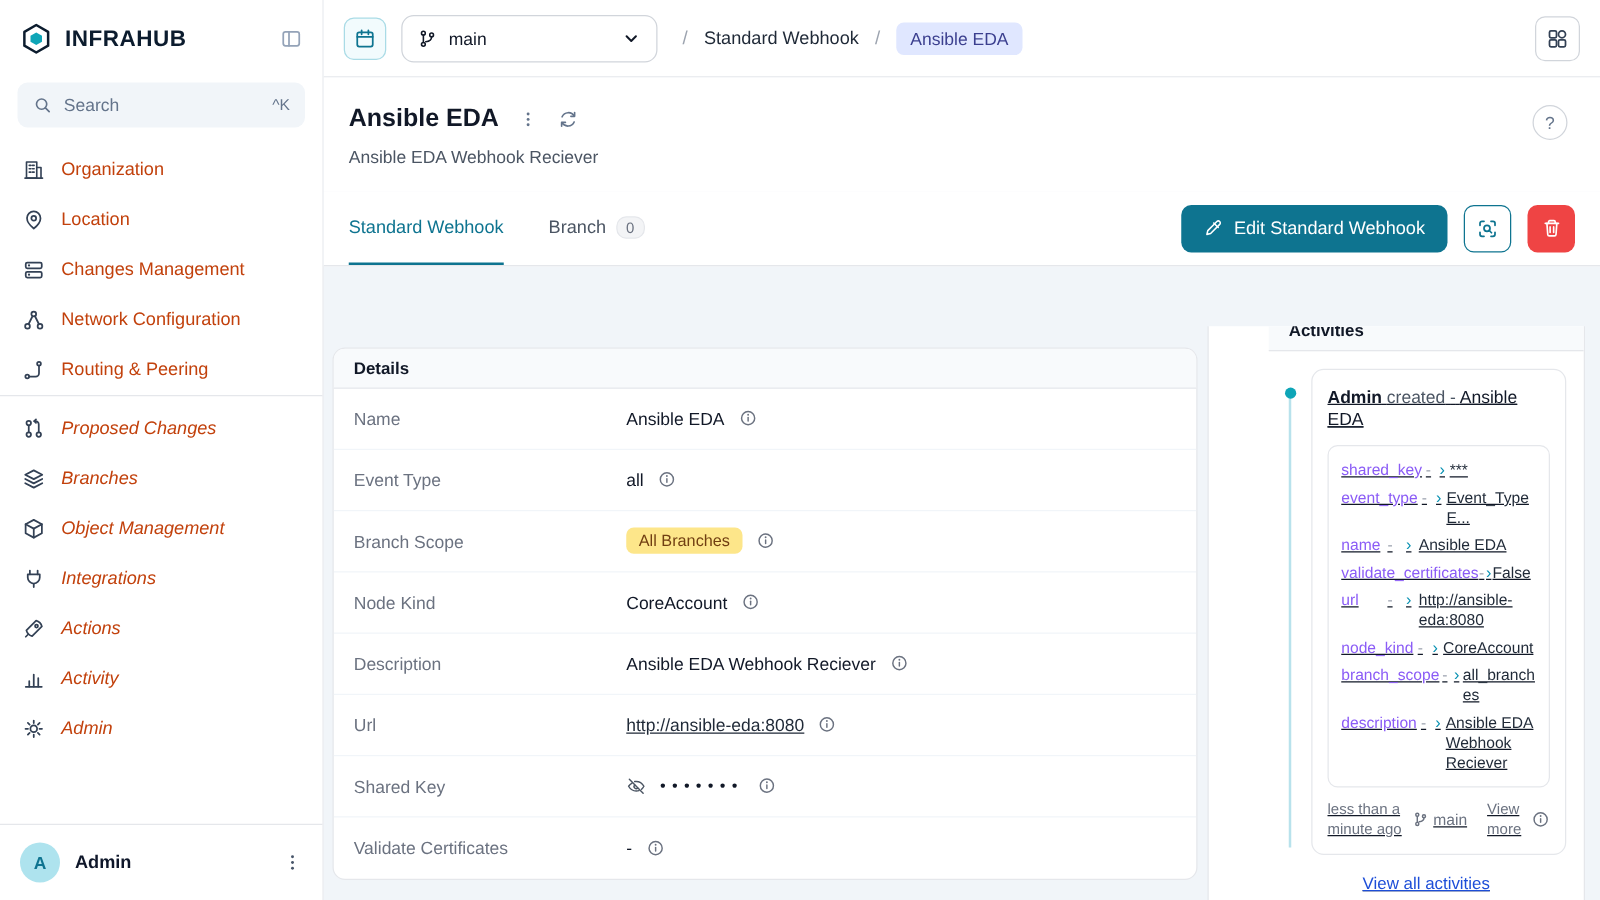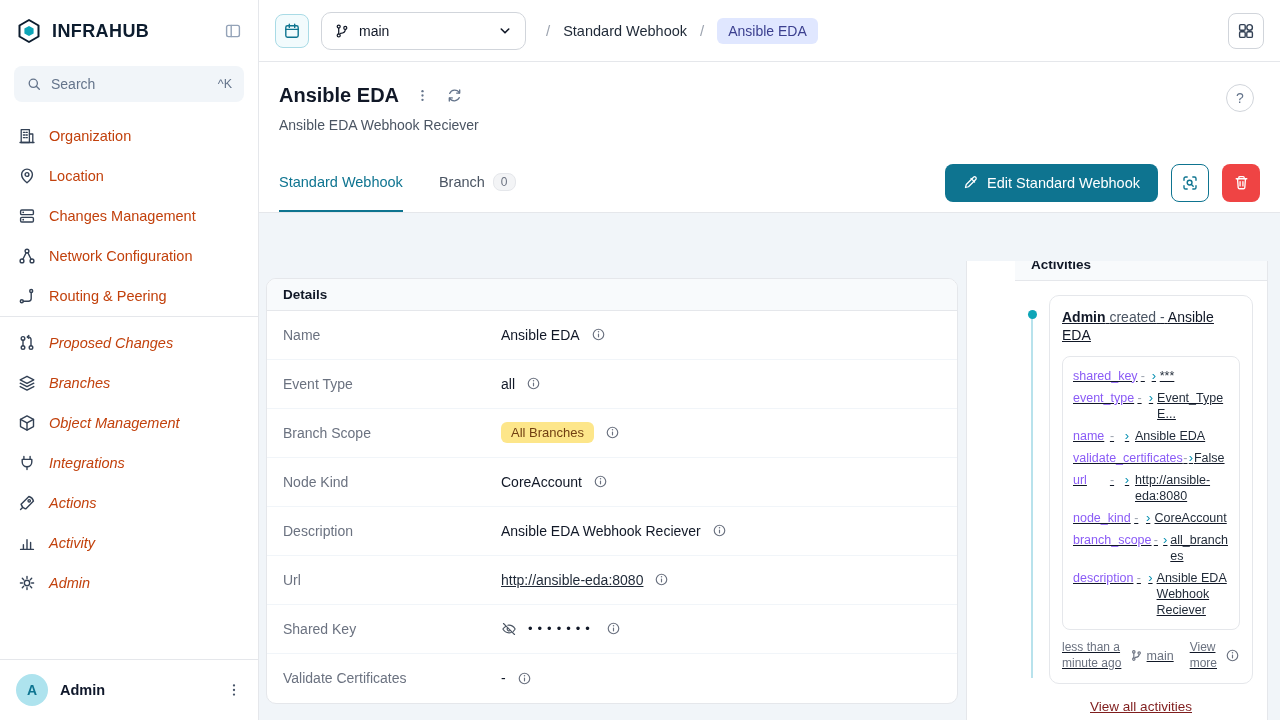--- a/index.html
+++ b/index.html
@@ -111,21 +111,21 @@
   .prop-name { flex:1; color:#8b5cf6; }
   .prop-dash { width:14px; text-align:center; color:#9ca3af; }
   .prop-arrow { width:16px; text-align:center; color:#0891b2; font-size:13px; }
   .prop-value { width:94px; color:#1f2937; word-break:break-word; }
   .entry-footer { display:flex; align-items:center; gap:8px; margin-top:10px; font-size:12px;
     color:#6b7280; }
   .ef-time { width:100px; line-height:1.3; }
   .ef-branch { display:flex; align-items:center; gap:4px; font-size:12.5px; color:#6b7280; }
   .ef-more { width:44px; line-height:1.3; margin-left:8px; cursor:pointer; }
   .ef-info { margin-left:auto; }
-  .view-all { display:block; margin:15px auto 2px; text-align:center; color:#7f1d1d;
+  .view-all { display:block; margin:15px auto 2px; text-align:center; color:#1d4ed8;
     font-size:13.5px; text-decoration:underline; background:none; border:none; cursor:pointer;
     font-family:inherit; }
 
   svg { display:block; }
 </style>
 </head>
 <body>
 
 <div class="app">
 

